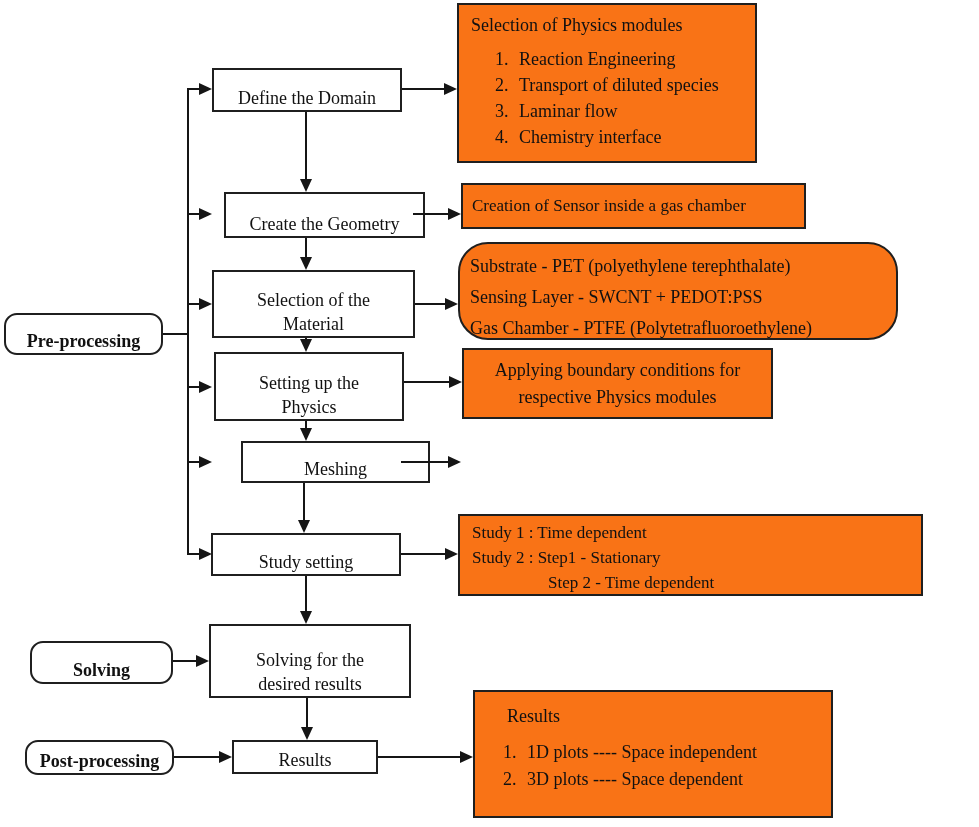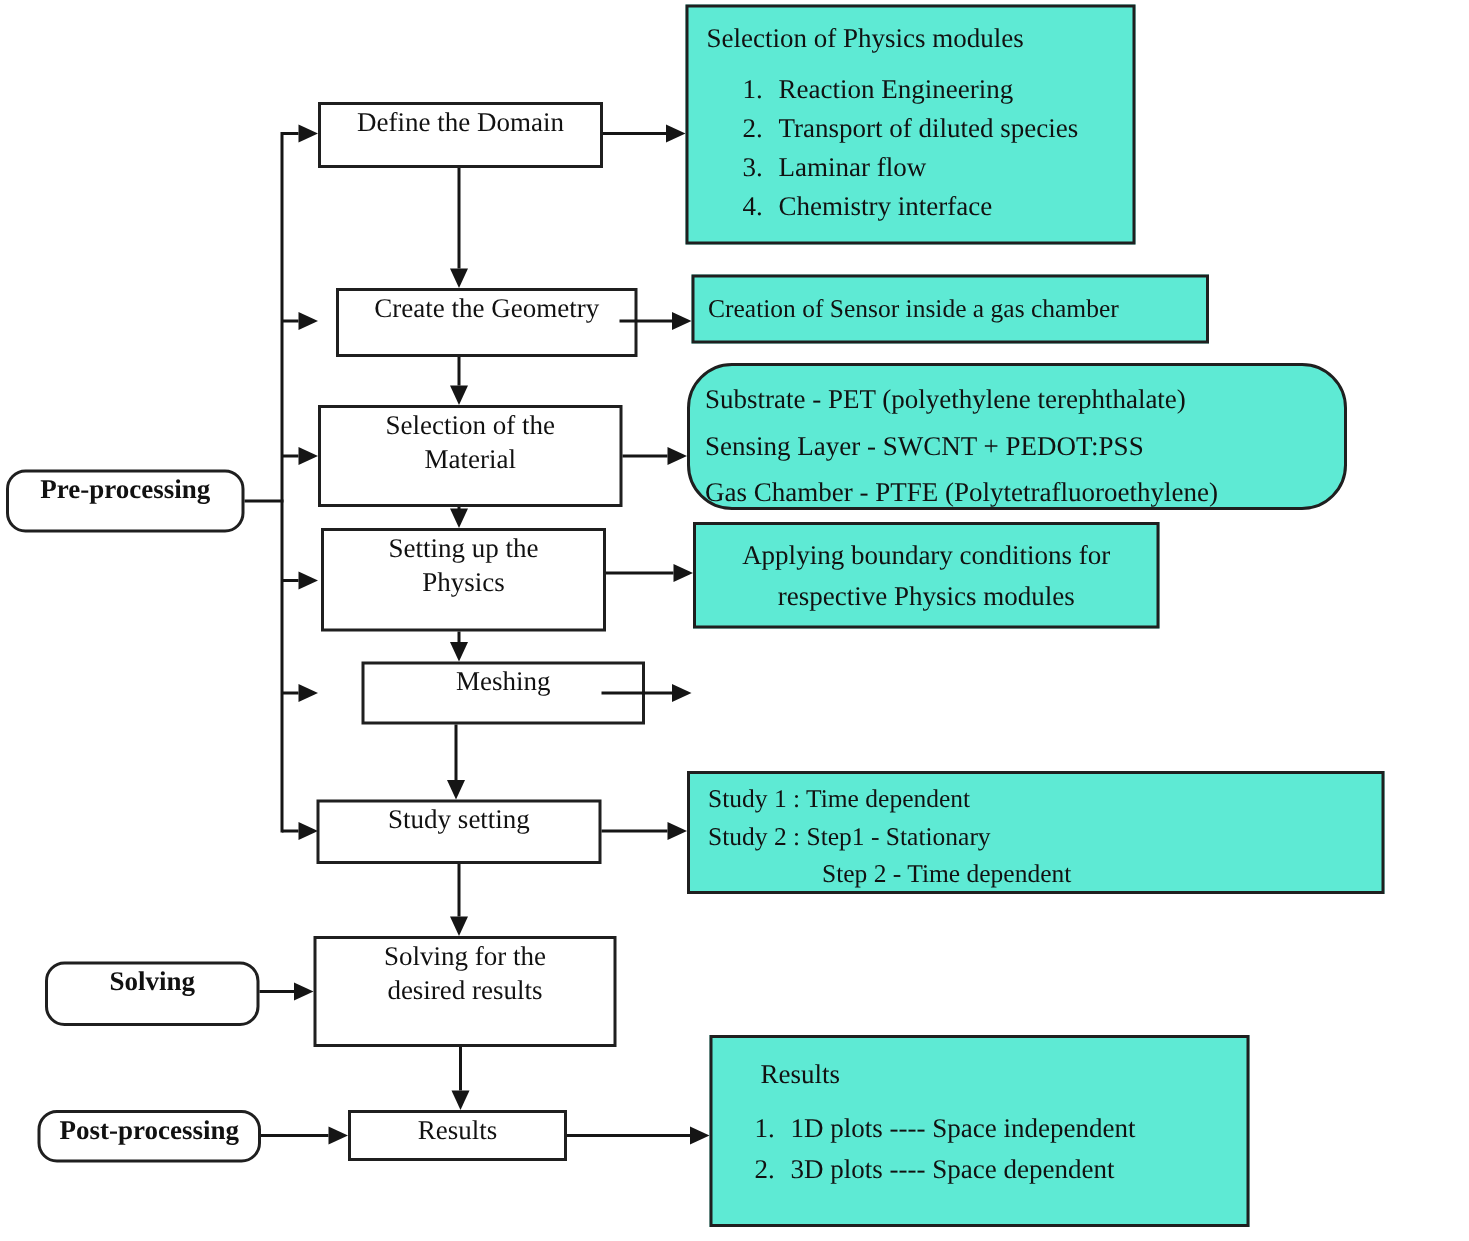--- a/index.html
+++ b/index.html
@@ -3,27 +3,27 @@
 <meta charset="utf-8">
 <style>
   html,body{margin:0;padding:0;background:#fff;}
   #canvas{
     position:relative;width:979px;height:827px;background:#ffffff;
     font-family:"Liberation Serif","DejaVu Serif",serif;color:#111;
     overflow:hidden;
   }
   .box{
     position:absolute;box-sizing:border-box;border:2px solid #1f1f1f;background:#fff;
-    display:flex;align-items:flex-start;justify-content:center;text-align:center;
+    display:flex;align-items:flex-end;justify-content:center;text-align:center;
     font-size:18px;line-height:1.3;
   }
   .box span{white-space:pre-line;}
   .stage{font-weight:bold;font-size:18px;border-radius:13px;}
   .detail{
-    position:absolute;box-sizing:border-box;border:2px solid #1f1f1f;background:#5eead4;
+    position:absolute;box-sizing:border-box;border:2px solid #1f1f1f;background:#f97316;
     font-size:18px;
   }
   .hl{position:absolute;height:2px;background:#151515;}
   .vl{position:absolute;width:2px;background:#151515;}
   .ar{position:absolute;width:0;height:0;border-top:6px solid transparent;border-bottom:6px solid transparent;border-left:13px solid #151515;}
   .ad{position:absolute;width:0;height:0;border-left:6px solid transparent;border-right:6px solid transparent;border-top:13px solid #151515;}
   .list-row{display:flex;line-height:26px;}
   .list-row .num{width:24px;flex:none;}
   .nowrap{white-space:nowrap;}
 </style>

